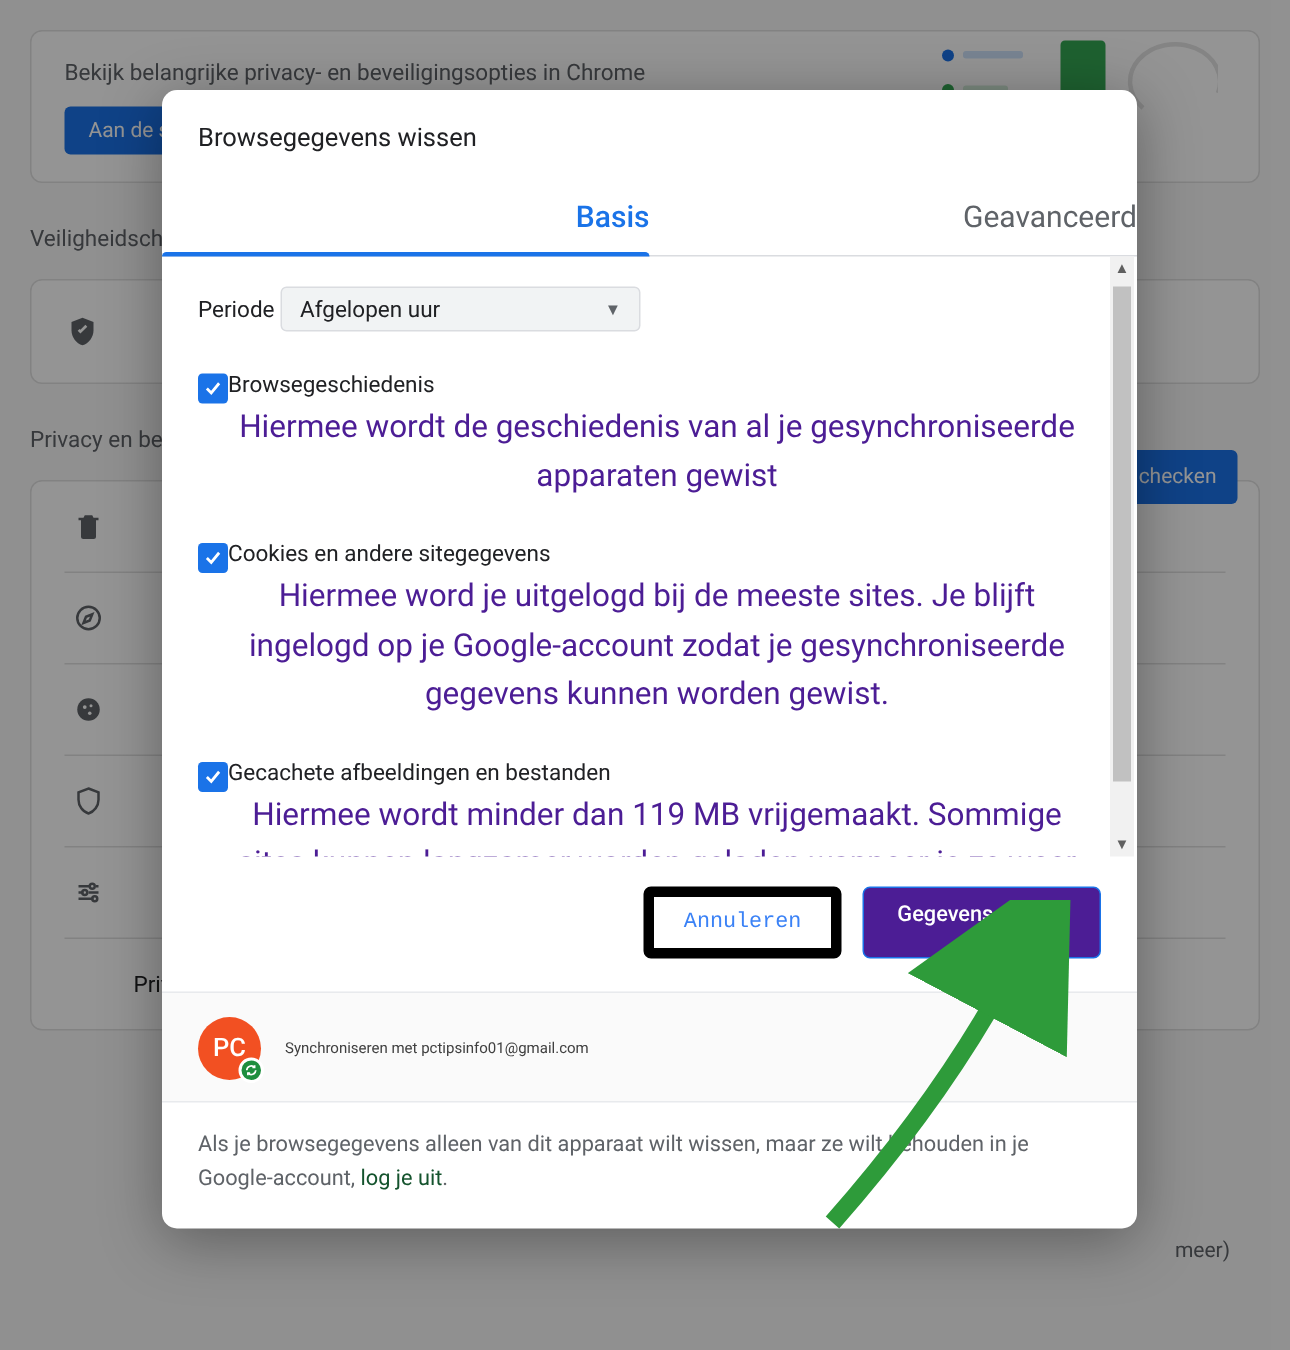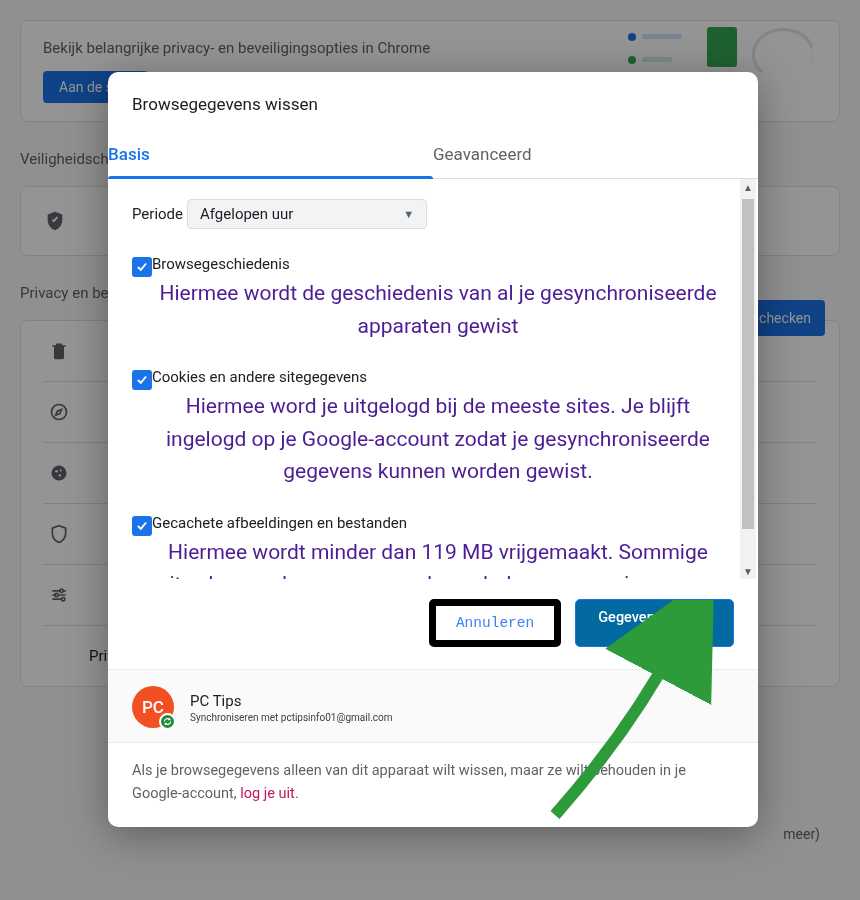--- a/index.html
+++ b/index.html
@@ -17,24 +17,24 @@
     .bg-row:first-child{border-top:none;}
     .bg-row-icon { width:24px; height:24px; margin-right:18px; color:#5f6368; display:flex; align-items:center; justify-content:center; }
     .bg-right { position:absolute; right:35px; top:300px; }
     .bg-check-btn { background:#1a73e8; color:#fff; font-size:14px; padding:10px 14px; border-radius:4px; }
     .bg-more { position:absolute; right:40px; top:826px; font-size:14px; color:#5f6368; }
     .bg-illus { position:absolute; right:48px; top:22px; width:200px; height:60px; }
 
     .overlay { position:absolute; inset:0; background:rgba(0,0,0,0.42); }
 
     
-    .dialog { position:absolute; left:108px; top:72px; width:650px; background:#fff; border-radius:10px; box-shadow:0 8px 40px rgba(0,0,0,0.35); overflow:hidden; }
+    .dialog { position:absolute; left:108px; top:60px; width:650px; background:#fff; border-radius:10px; box-shadow:0 8px 40px rgba(0,0,0,0.35); overflow:hidden; }
     .dialog-title { font-size:17px; color:#202124; padding:22px 24px 18px 24px; }
     .tabs { display:flex; border-bottom:1px solid #dadce0; }
-    .tab { flex:1; text-align:left; font-size:17px; padding:12px 0 14px; color:#5f6368; cursor:pointer; position:relative; }
+    .tab { flex:1; text-align:right; font-size:20px; padding:12px 0 14px; color:#5f6368; cursor:pointer; position:relative; }
     .tab.active { color:#1a73e8; font-weight:500; }
     .tab.active::after { content:""; position:absolute; left:0; right:0; bottom:-1px; height:3px; background:#1a73e8; border-radius:3px 3px 0 0; }
 
     .body { position:relative; }
     .scroll { height: 400px; overflow:hidden; padding:20px 30px 0 24px; }
     .scrollbar-track { position:absolute; right:2px; top:0; bottom:0; width:16px; background:#f1f1f1; }
     .scrollbar-thumb { position:absolute; left:2px; right:2px; top:20px; height:330px; background:#c1c1c1; border-radius:0; }
     .scroll-arrow { position:absolute; left:0; right:0; height:16px; display:flex; align-items:center; justify-content:center; font-size:10px; color:#606060; }
     .scroll-arrow.up{top:0;} .scroll-arrow.down{bottom:0;}
 
@@ -45,31 +45,31 @@
 
     .opt { display:flex; margin-bottom:26px; padding-right:4px; }
     .cb { width:20px; height:20px; flex:none; background:#1a73e8; border-radius:3px; display:flex; align-items:center; justify-content:center; margin-top:2px; cursor:pointer; }
     .cb svg { width:14px; height:14px; }
     .opt-title { font-size:15px; color:#202124; margin-bottom:4px; }
     .opt-desc { font-size:21px; color:#4c1d95; line-height:1.55;text-align:center; }
 
     .actions { display:flex; justify-content:flex-end; gap:14px; padding:20px 24px 22px; }
     .btn { font-size:14.5px; padding:9px 20px; border-radius:5px; cursor:pointer; font-weight:500; }
     .btn-secondary { background:#fff; border:7px solid #000000; color:#3b82f6;font-family:Liberation Mono, monospace; }
-    .btn-primary { background:#0369a1; border:1px solid #1a73e8; color:#fff; padding:9px 22px; }
+    .btn-primary { background:#4c1d95; border:1px solid #1a73e8; color:#fff; padding:9px 22px; }
 
     .account { border-top:1px solid #e8eaed; background:#fafafa; padding:16px 24px 14px; display:flex; align-items:center; gap:16px; }
     .avatar-wrap { position:relative; width:42px; height:42px; }
     .avatar { width:42px; height:42px; border-radius:50%; background:#f25022; color:#fff; display:flex; align-items:center; justify-content:center; font-size:17px; font-weight:500; }
     .sync-badge { position:absolute; right:-2px; bottom:-2px; width:17px; height:17px; border-radius:50%; background:#1e8e3e; border:2px solid #fff; display:flex; align-items:center; justify-content:center; }
     .acc-name { font-size:15px; color:#202124; margin-bottom:2px; }
     .acc-sub { font-size:10px; color:#404040; }
 
     .footnote { border-top:1px solid #e8eaed; padding:16px 24px 22px; font-size:14.5px; color:#5f6368; line-height:1.6; }
-    .footnote a { color:#be185d; text-decoration:none; }
+    .footnote a { color:#14532d; text-decoration:none; }
 
     
     .arrow-svg { position:absolute; left:500px; top:600px; width:220px; height:230px; pointer-events:none; }
   </style>
 </head>
 <body>
 
 <div class="bg">
   <div class="bg-card bg-card-top">
     <div class="bg-text">Bekijk belangrijke privacy- en beveiligingsopties in Chrome</div>
@@ -219,21 +219,20 @@
     <div class="avatar-wrap">
       <div class="avatar">PC</div>
       <div class="sync-badge">
         <svg viewBox="0 0 24 24" width="9" height="9" fill="none" stroke="#fff" stroke-width="3">
             <path d="M4 12a8 8 0 0 1 14-5M20 12a8 8 0 0 1-14 5"></path>
             <path d="M18 3v4h-4M6 21v-4h4"></path>
           </svg>
       </div>
     </div>
     <div>
-      <div class="acc-name">PC Tips</div>
       <div class="acc-sub"><span>Synchroniseren met </span><span>pctipsinfo01@gmail.com</span></div>
     </div>
   </div>
 
   <div class="footnote">
     <span>Als je browsegegevens alleen van dit apparaat wilt wissen, maar ze wilt behouden in je Google-account, </span><a href="#">log je uit</a><span>.</span>
   </div>
 </div>
 
 <svg class="arrow-svg" viewBox="0 0 220 230">

